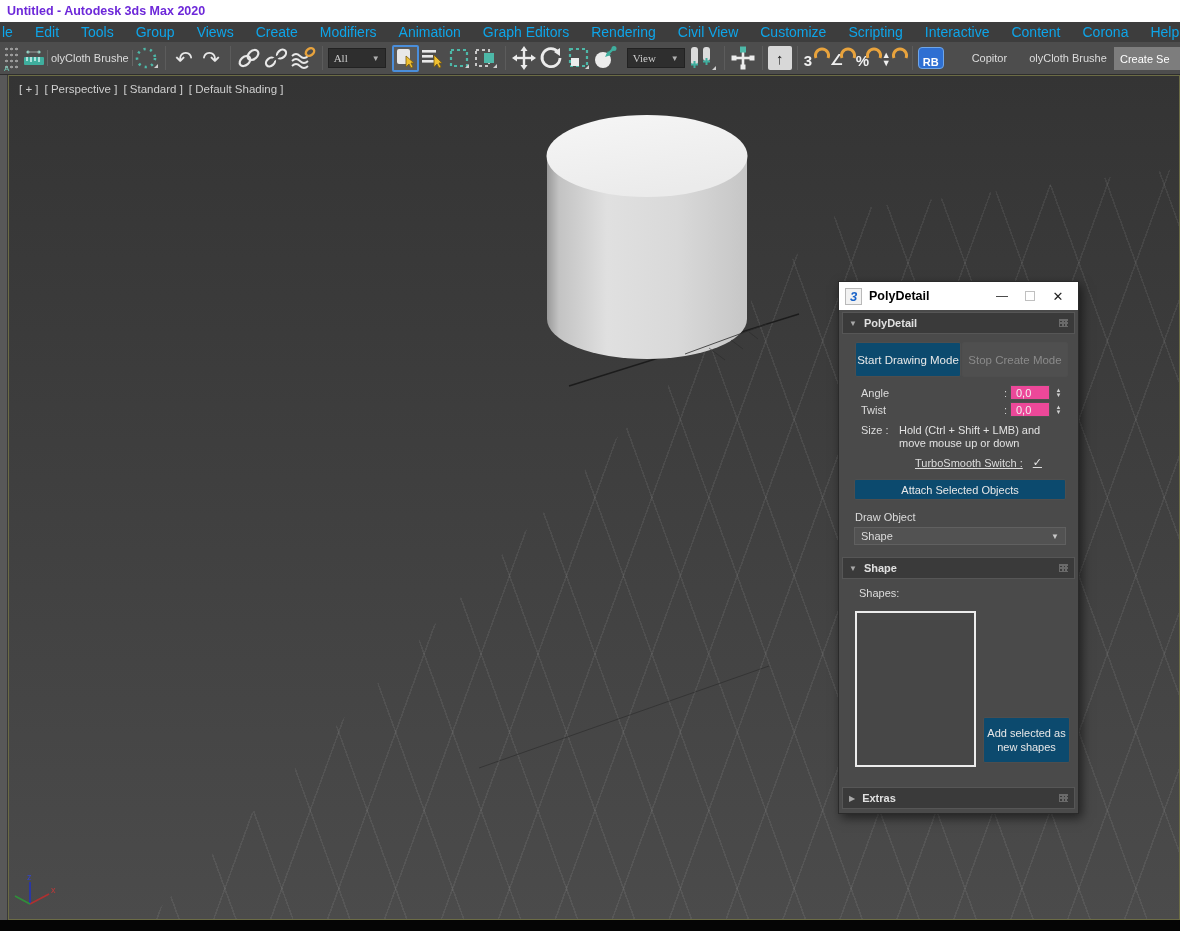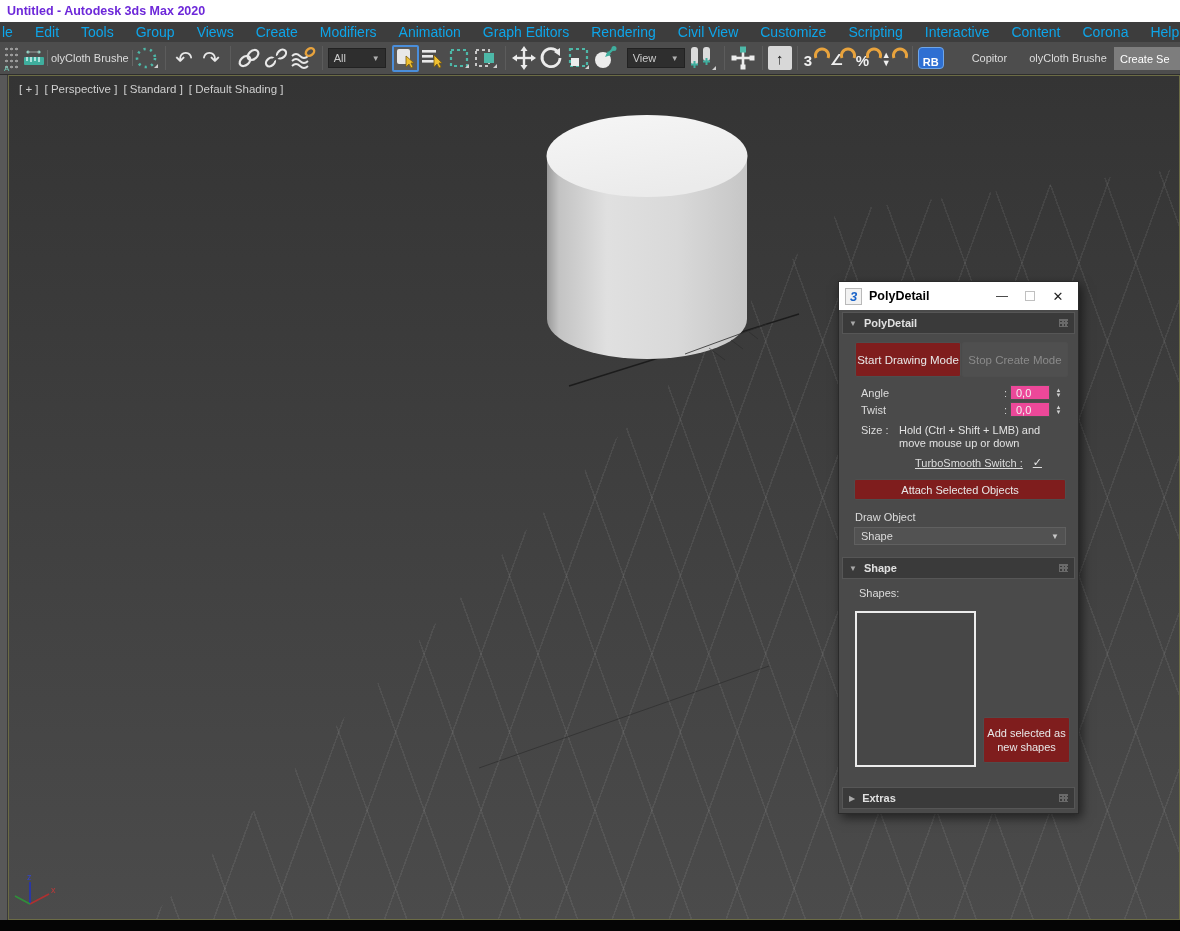--- a/index.html
+++ b/index.html
@@ -22,21 +22,21 @@
   .toolbar { position:absolute; left:0; top:42px; width:1180px; height:33px;
     background:#4d4d4d; border-bottom:1px solid #2e2e2e; display:flex; align-items:center;
     padding:0 2px; overflow:hidden; }
   .tb-sep { width:1px; height:24px; background:#3a3a3a; border-right:1px solid #5c5c5c; margin:0 5px; flex:none; }
   .tb-btn { width:27px; height:27px; display:flex; align-items:center; justify-content:center;
     position:relative; flex:none; border-radius:2px; }
   .tb-btn.active { border:2px solid #4a8edb; background:#5a5a5a; }
   .tb-txt { color:#dcdcdc; font-size:11px; white-space:nowrap; flex:none; padding:0 4px; }
   .tb-chip { border-left:1px solid #666; border-right:1px solid #666; padding:2px 3px; }
   .tb-drop { height:20px; background:#2e2e2e; border:1px solid #222; display:flex; align-items:center;
-    justify-content:space-between; padding:0 5px; flex:none; color:#cccccc; font-size:11px; }
+    justify-content:space-between; padding:0 5px; flex:none; color:#cccccc; font-size:11px;font-family:Liberation Serif, serif; }
   .tb-drop .arr { font-size:8px; color:#b0b0b0; margin-left:8px; }
   .grip { width:14px; height:24px; margin:0 2px;
     background:radial-gradient(circle,#9a9a9a 1.2px,transparent 1.6px); background-size:5px 6px; flex:none; position:relative; }
   .grip .a { position:absolute; left:0; bottom:-3px; color:#6fc7b4; font-size:8px; }
   .glyph { color:#e8e8e8; font-size:21px; line-height:1; }
   .snapwrap { position:relative; width:26px; height:26px; flex:none; }
   .snapwrap .base { position:absolute; left:1px; bottom:2px; color:#f0f0f0; font-size:15px; font-weight:bold; }
   .snapwrap svg { position:absolute; right:-1px; top:0; }
   .rb-badge { width:26px; height:22px; background:#2e6fd2; border:1px solid #6fa6e8; border-radius:4px;
     color:#fff; font-weight:bold; font-size:11px; display:flex; align-items:flex-end; justify-content:center; flex:none; }
@@ -71,21 +71,21 @@
   .dlg-close { color:#222; font-size:13px; }
   .rollout-hd { height:22px; background:#3a3a3a; border:1px solid #565656; margin:2px 3px 0 3px;
     display:flex; align-items:center; padding:0 6px; font-weight:bold; color:#e0e0e0; }
   .rollout-hd .tri { font-size:8px; color:#a8a8a8; margin-right:7px; }
   .rollout-hd .menu-dots { margin-left:auto; width:9px; height:8px;
     background:repeating-linear-gradient(0deg,#777 0 1.5px,transparent 1.5px 3.2px),
                repeating-linear-gradient(90deg,#777 0 1.5px,transparent 1.5px 3.2px); opacity:.8; }
   .ro-body { padding:6px 0 10px 0; }
   .mode-btns { display:flex; gap:1px; margin:2px 10px 8px 16px; }
   .mode-btns .btn { flex:1; height:35px; display:flex; align-items:center; justify-content:center; font-size:11.5px; }
-  .btn { background:#7f1d1d; border:1px solid #4e4e4e; border-radius:2px; color:#e8e8e8; cursor:default; }
+  .btn { background:#0c4a6e; border:1px solid #4e4e4e; border-radius:2px; color:#e8e8e8; cursor:default; }
   .btn.disabled { background:#4f4f4f; color:#8a8a8a; }
   .spin-row { display:flex; align-items:center; margin:2px 14px 2px 22px; height:15px; }
   .spin-row .lbl { flex:1; }
   .spin-row .colon { margin-right:3px; color:#cfcfcf; }
   .spin-field { width:40px; height:15px; background:#ec4899; border:1px solid #505050;
     display:flex; align-items:center; padding-left:5px; color:#f0f0f0; }
   .spinner { display:flex; flex-direction:column; justify-content:center; margin-left:3px; width:11px; }
   .spinner span { font-size:6px; line-height:5px; color:#d0d0d0; text-align:center; }
   .size-row { display:flex; margin:7px 14px 0 22px; }
   .size-row .lbl { width:38px; flex:none; }

